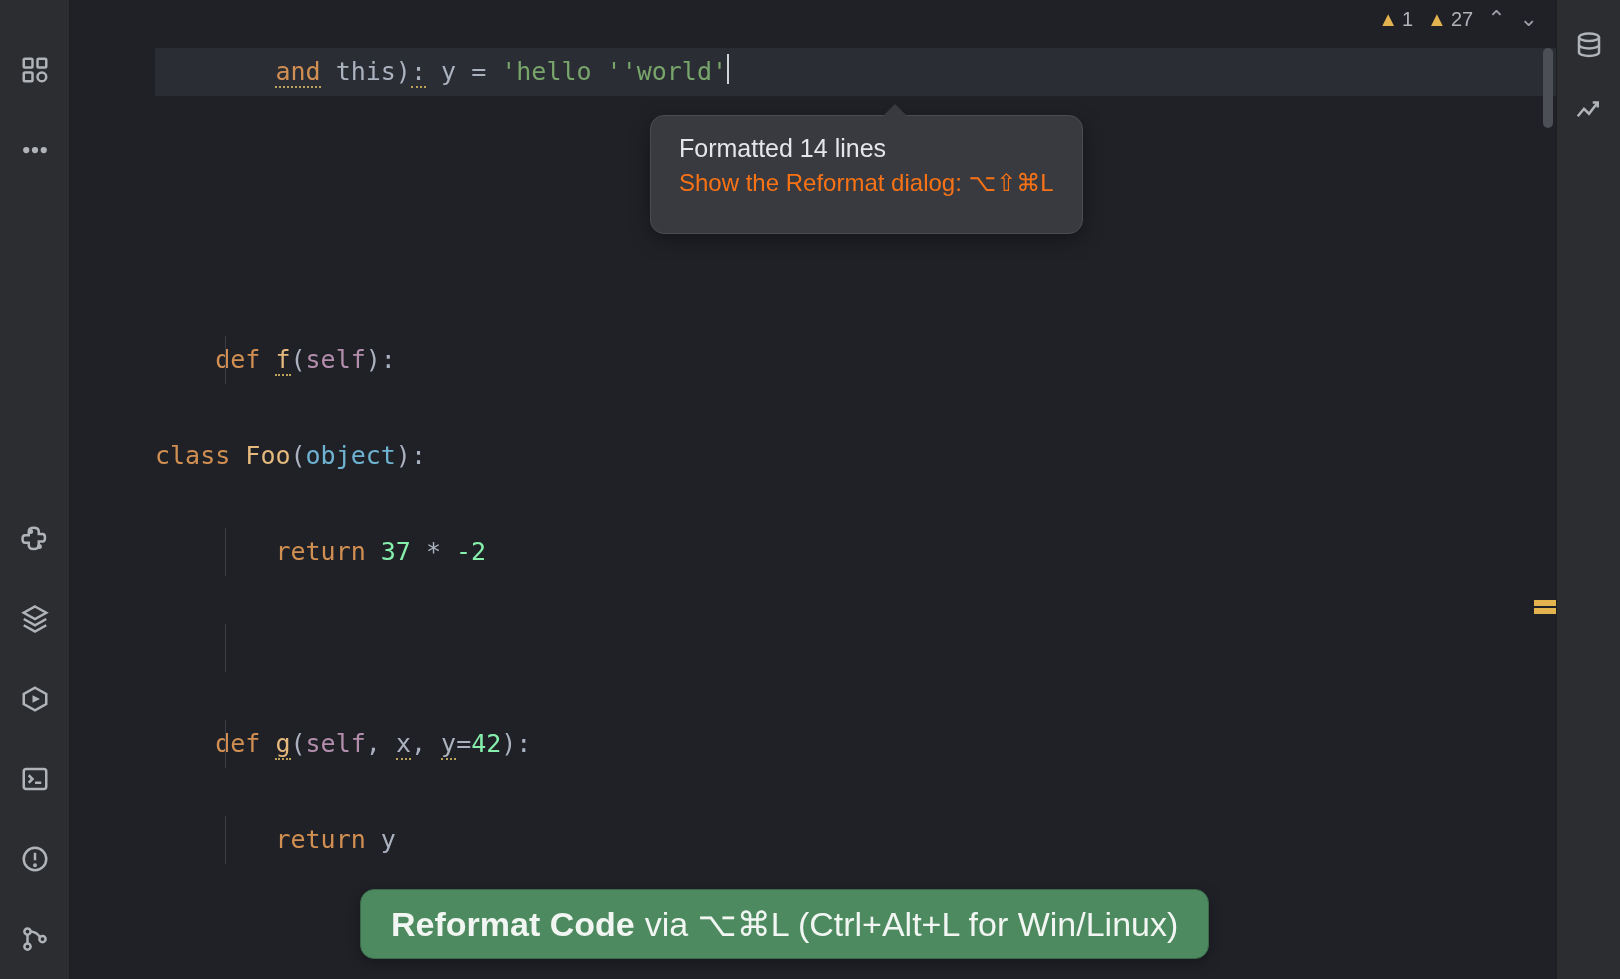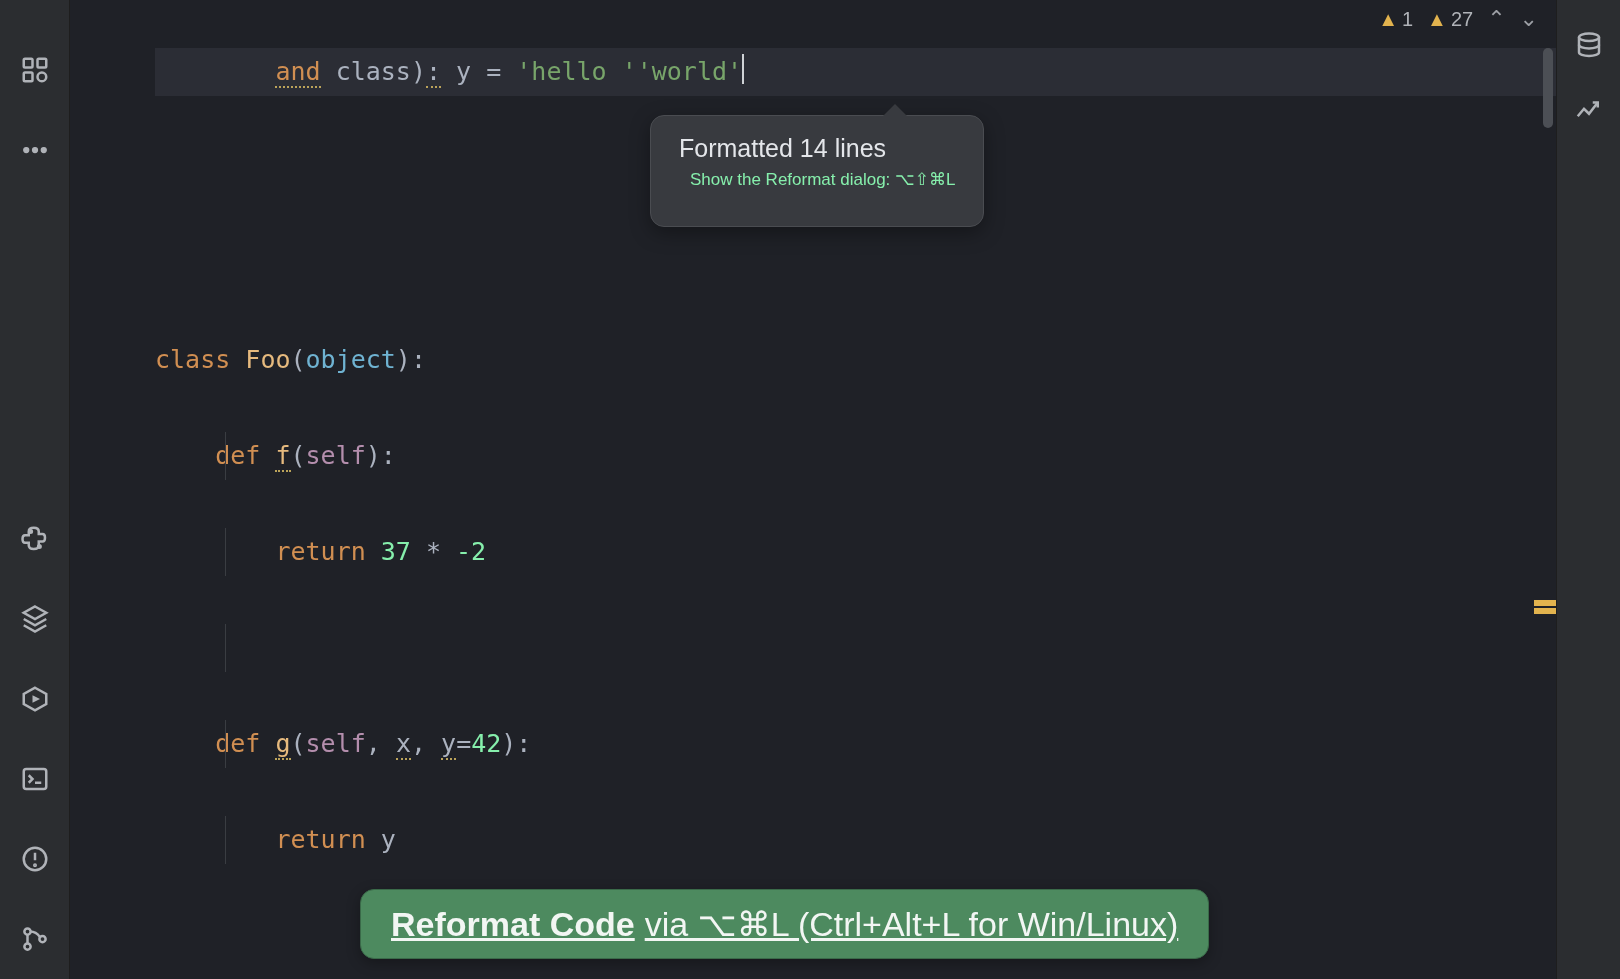--- a/index.html
+++ b/index.html
@@ -124,21 +124,21 @@
   }
   .tooltip::before {
     content: '';
     position: absolute;
     top: -12px; left: 230px;
     border-left: 14px solid transparent;
     border-right: 14px solid transparent;
     border-bottom: 14px solid #383a3f;
   }
   .tooltip .t-line1 { font-size: 25px; color: #e4e6ea; }
-  .tooltip .t-line2 { font-size: 17px; color: #86efac; margin-top: 6px; margin-left: 11px; }
+  .tooltip .t-line2 { font-size: 24px; color: #f97316; margin-top: 6px; }
 
   
   .scroll-track {
     position:absolute; top:0; right:0; width:16px; height:100%;
     background: transparent;
   }
   .scroll-thumb {
     position:absolute; top:48px; right:3px; width:10px; height:80px;
     background:#4c4f55; border-radius:5px;
   }
@@ -155,21 +155,20 @@
     background: #4d8a5f;
     color: #f2f6f3;
     font-family: -apple-system, "Segoe UI", sans-serif;
     font-size: 34px;
     padding: 14px 30px;
     border-radius: 14px;
     z-index: 20;
     display:flex; align-items:center;
     border: 1px solid #3a6a49;
     box-shadow: 0 4px 14px rgba(0,0,0,.3);
-    text-decoration: underline;
   }
   .hint-banner b { font-weight: 700; margin-right: 10px; }
 </style>
 </head>
 <body>
 
 <div class="app">
 
   <div class="tool-strip-left">
     <div class="tw-icon">
@@ -244,25 +243,25 @@
         <span class="tri-warn">▲</span>
         <span>27</span>
       </div>
       <span class="chev">⌃</span>
       <span class="chev">⌄</span>
     </div>
 
     <div class="editor-body">
       <div class="gutter-spacer"></div>
       <div class="code-area">
-<div class="code-line hl"><span>        </span><span class="kw warn">and</span><span> class)</span><span class="warn">:</span><span> </span><span>y</span><span> = </span><span class="str">'hello '</span><span class="str">'world'</span><span class="caret"></span></div>
+<div class="code-line hl"><span>        </span><span class="kw warn">and</span><span> this)</span><span class="warn">:</span><span> </span><span>y</span><span> = </span><span class="str">'hello '</span><span class="str">'world'</span><span class="caret"></span></div>
 <div class="code-line"><span></span></div>
 <div class="code-line"><span></span></div>
+<div class="code-line"><span class="indent-guide" style="left:70px"></span><span>    </span><span class="kw">def</span><span> </span><span class="fn warn">f</span><span>(</span><span class="sf">self</span><span>):</span></div>
 <div class="code-line"><span class="kw">class</span><span> </span><span class="fn">Foo</span><span>(</span><span class="prm">object</span><span>):</span></div>
-<div class="code-line"><span class="indent-guide" style="left:70px"></span><span>    </span><span class="kw">def</span><span> </span><span class="fn warn">f</span><span>(</span><span class="sf">self</span><span>):</span></div>
 <div class="code-line"><span class="indent-guide" style="left:70px"></span><span>        </span><span class="kw">return</span><span> </span><span class="num">37</span><span> * </span><span class="num">-2</span></div>
 <div class="code-line"><span class="indent-guide" style="left:70px"></span><span></span></div>
 <div class="code-line"><span class="indent-guide" style="left:70px"></span><span>    </span><span class="kw">def</span><span> </span><span class="fn warn">g</span><span>(</span><span class="sf">self</span><span>, </span><span class="warn">x</span><span>, </span><span class="warn">y</span><span>=</span><span class="num">42</span><span>):</span></div>
 <div class="code-line"><span class="indent-guide" style="left:70px"></span><span>        </span><span class="kw">return</span><span> </span><span>y</span></div>
 
 
 
 
 
         <div class="scroll-track">

